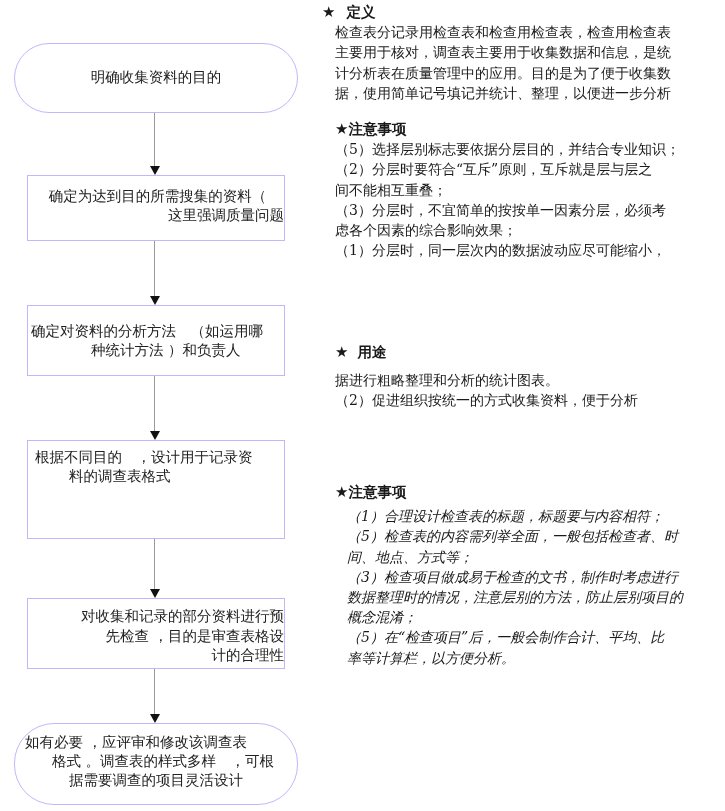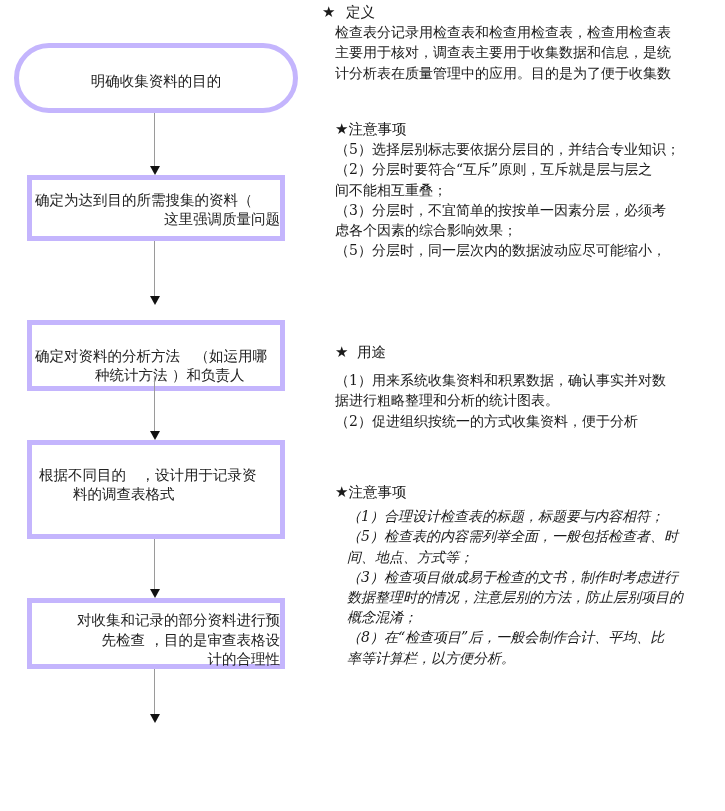--- a/index.html
+++ b/index.html
@@ -1,117 +1,122 @@
 <!DOCTYPE html>
 <html><head>
 <meta charset="utf-8">
 <style>
   html, body { margin:0; padding:0; background:#ffffff; }
   body { width:725px; height:811px; position:relative; overflow:hidden;
          font-family: "DejaVu Serif", "Liberation Serif", serif; color:#111; }
   .flow { position:absolute; left:0; top:0; width:320px; height:811px; }
-  .node { position:absolute; box-sizing:border-box; border:5px solid #c4b5fd; background:#fff;
+  .node { position:absolute; box-sizing:border-box; border:1px solid #c4b5fd; background:#fff;
           font-size:14.5px; line-height:19px; color:#222; }
   .term { border-radius:40px; }
   .line { display:block; white-space:nowrap; }
   .conn { position:absolute; left:154px; width:1px; background:#9a9a9a; }
   .head { position:absolute; left:150px; width:0; height:0;
           border-left:5px solid transparent; border-right:5px solid transparent;
           border-top:9px solid #111; }
   .side { position:absolute; left:332px; top:0; width:390px; font-size:14px; line-height:20.2px; color:#1a1a1a; }
-  .sec-title { font-family:"DejaVu Sans","Liberation Sans",sans-serif; font-weight:normal; font-size:14.5px; white-space:nowrap; }
+  .sec-title { font-family:"DejaVu Sans","Liberation Sans",sans-serif; font-weight:bold; font-size:14.5px; white-space:nowrap; }
   .star { font-size:15px; }
   .p { display:block; white-space:nowrap; }
 </style>
 </head>
 <body>
 
 <div class="flow">
 
   <div class="node term" style="left:14px;top:43px;width:284px;height:70px;padding-top:24px;text-align:center;">
     <span class="line">明确收集资料的目的</span>
   </div>
   <div class="conn" style="top:113px;height:53px;"></div>
   <div class="head" style="top:166px;"></div>
 
   <div class="node" style="left:27px;top:175px;width:258px;height:66px;padding-top:11px;">
-    <span class="line" style="padding-left:3px;">确定为达到目的所需搜集的资料（</span>
+    <span class="line" style="padding-left:3px;text-align:center;">确定为达到目的所需搜集的资料（</span>
     <span class="line" style="padding-left:72px;text-align:right;">这里强调质量问题</span>
   </div>
   <div class="conn" style="top:241px;height:55px;"></div>
   <div class="head" style="top:296px;"></div>
 
-  <div class="node" style="left:27px;top:320px;width:258px;height:71px;padding-top:22px;">
+  <div class="node" style="left:27px;top:305px;width:258px;height:71px;padding-top:16px;">
     <span class="line" style="padding-left:3px;">确定对资料的分析方法　（如运用哪</span>
     <span class="line" style="padding-left:63px;">种统计方法 ）和负责人</span>
   </div>
   <div class="conn" style="top:376px;height:55px;"></div>
   <div class="head" style="top:431px;"></div>
 
-  <div class="node" style="left:27px;top:440px;width:258px;height:99px;padding-top:21px;">
+  <div class="node" style="left:27px;top:440px;width:258px;height:99px;padding-top:7px;">
     <span class="line" style="padding-left:7px;">根据不同目的　，设计用于记录资</span>
     <span class="line" style="padding-left:41px;">料的调查表格式</span>
   </div>
   <div class="conn" style="top:539px;height:50px;"></div>
   <div class="head" style="top:589px;"></div>
 
   <div class="node" style="left:27px;top:598px;width:258px;height:71px;padding-top:8px;line-height:19.5px;text-align:right;">
     <span class="line" style="padding-left:7px;">对收集和记录的部分资料进行预</span>
     <span class="line" style="padding-left:41px;">先检查 ，目的是审查表格设</span>
     <span class="line" style="padding-left:101px;">计的合理性</span>
   </div>
   <div class="conn" style="top:669px;height:45px;"></div>
   <div class="head" style="top:714px;"></div>
 
+  <div class="node term" style="left:14px;top:723px;width:284px;height:82px;padding-top:9px;">
+    <span class="line" style="padding-left:10px;">如有必要 ，应评审和修改该调查表</span>
+    <span class="line" style="padding-left:37px;">格式 。调查表的样式多样　，可根</span>
+    <span class="line" style="padding-left:54px;">据需要调查的项目灵活设计</span>
+  </div>
 </div>
 
 <div class="side">
 
   <div style="position:absolute;left:-10px;top:2px;">
     <div class="sec-title">
       <span class="star">★</span>
       <span style="margin-left:6px;">定义</span>
     </div>
     <div style="padding-left:13px;">
       <span class="p">检查表分记录用检查表和检查用检查表，检查用检查表</span>
       <span class="p">主要用于核对，调查表主要用于收集数据和信息，是统</span>
       <span class="p">计分析表在质量管理中的应用。目的是为了便于收集数</span>
+      <span class="p">据，使用简单记号填记并统计、整理，以便进一步分析</span>
     </div>
   </div>
 
   <div style="position:absolute;left:3px;top:119px;">
     <div class="sec-title">
       <span class="star">★</span><span>注意事项</span>
     </div>
     <span class="p">（5）选择层别标志要依据分层目的，并结合专业知识；</span>
     <span class="p">（2）分层时要符合“互斥”原则，互斥就是层与层之</span>
     <span class="p">间不能相互重叠；</span>
     <span class="p">（3）分层时，不宜简单的按按单一因素分层，必须考</span>
     <span class="p">虑各个因素的综合影响效果；</span>
-    <span class="p">（5）分层时，同一层次内的数据波动应尽可能缩小，</span>
+    <span class="p">（1）分层时，同一层次内的数据波动应尽可能缩小，</span>
   </div>
 
   <div style="position:absolute;left:3px;top:342px;">
     <div class="sec-title" style="margin-bottom:8px;">
       <span class="star">★</span>
       <span style="margin-left:4px;">用途</span>
     </div>
-    <span class="p">（1）用来系统收集资料和积累数据，确认事实并对数</span>
     <span class="p">据进行粗略整理和分析的统计图表。</span>
     <span class="p">（2）促进组织按统一的方式收集资料，便于分析</span>
   </div>
 
   <div style="position:absolute;left:3px;top:482px;">
     <div class="sec-title" style="margin-bottom:4px;">
       <span class="star">★</span><span>注意事项</span>
     </div>
     <div style="padding-left:12px;font-style:italic;">
       <span class="p">（1）合理设计检查表的标题，标题要与内容相符；</span>
       <span class="p">（5）检查表的内容需列举全面，一般包括检查者、时</span>
       <span class="p">间、地点、方式等；</span>
       <span class="p">（3）检查项目做成易于检查的文书，制作时考虑进行</span>
       <span class="p">数据整理时的情况，注意层别的方法，防止层别项目的</span>
       <span class="p">概念混淆；</span>
-      <span class="p">（8）在“检查项目”后，一般会制作合计、平均、比</span>
+      <span class="p">（5）在“检查项目”后，一般会制作合计、平均、比</span>
       <span class="p">率等计算栏，以方便分析。</span>
     </div>
   </div>
 </div>
 
 </body></html>

